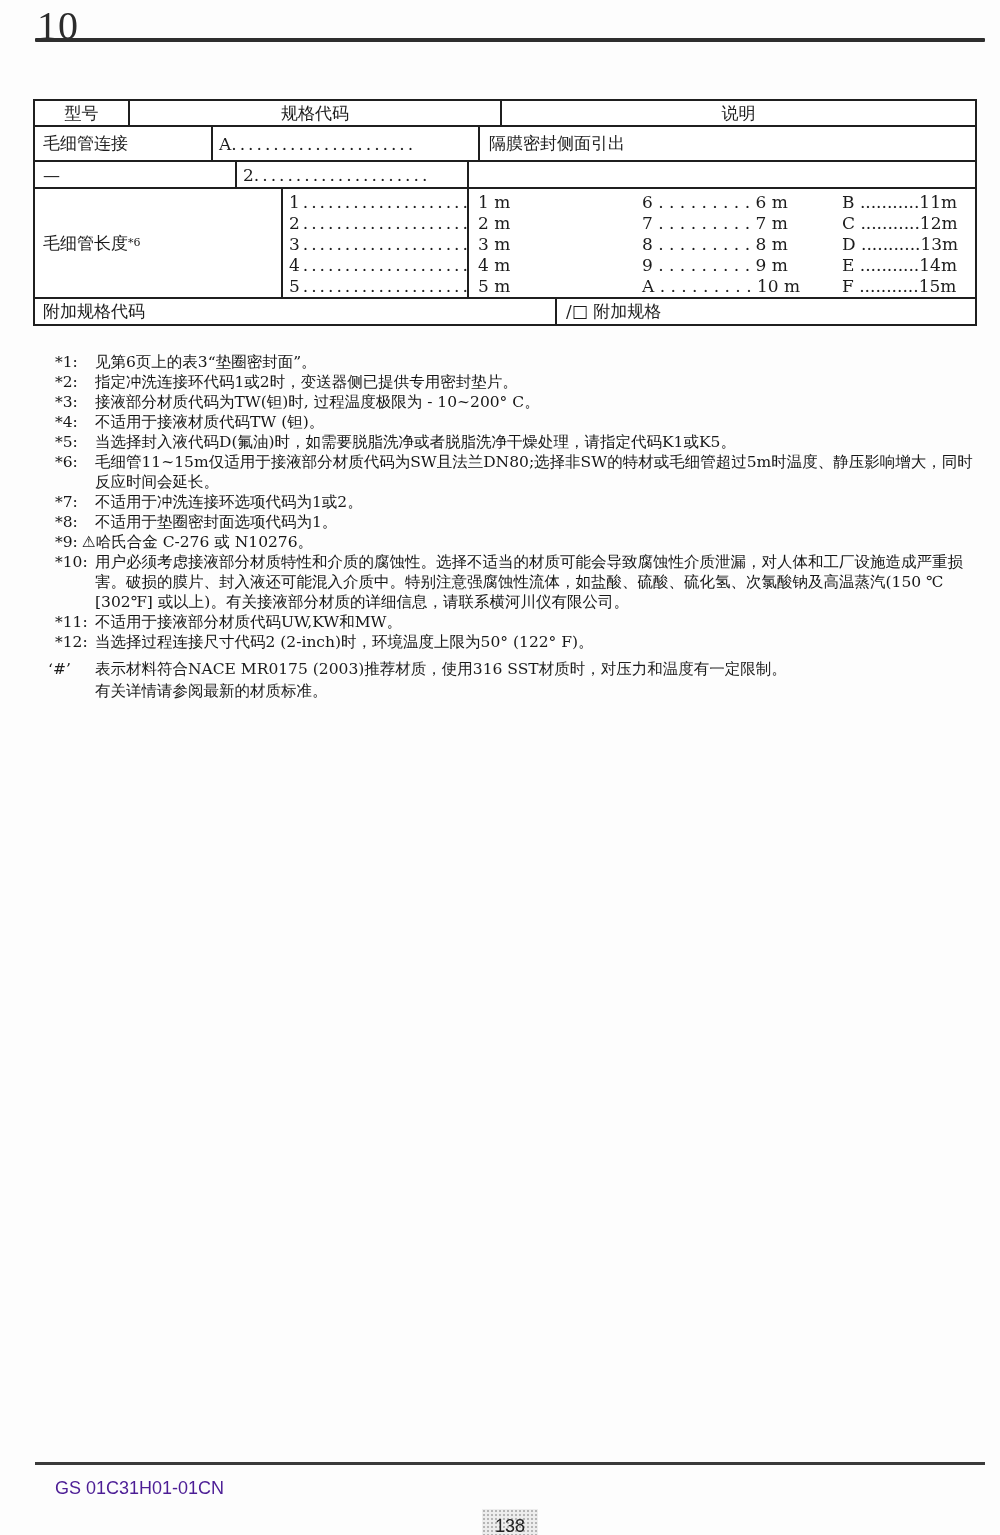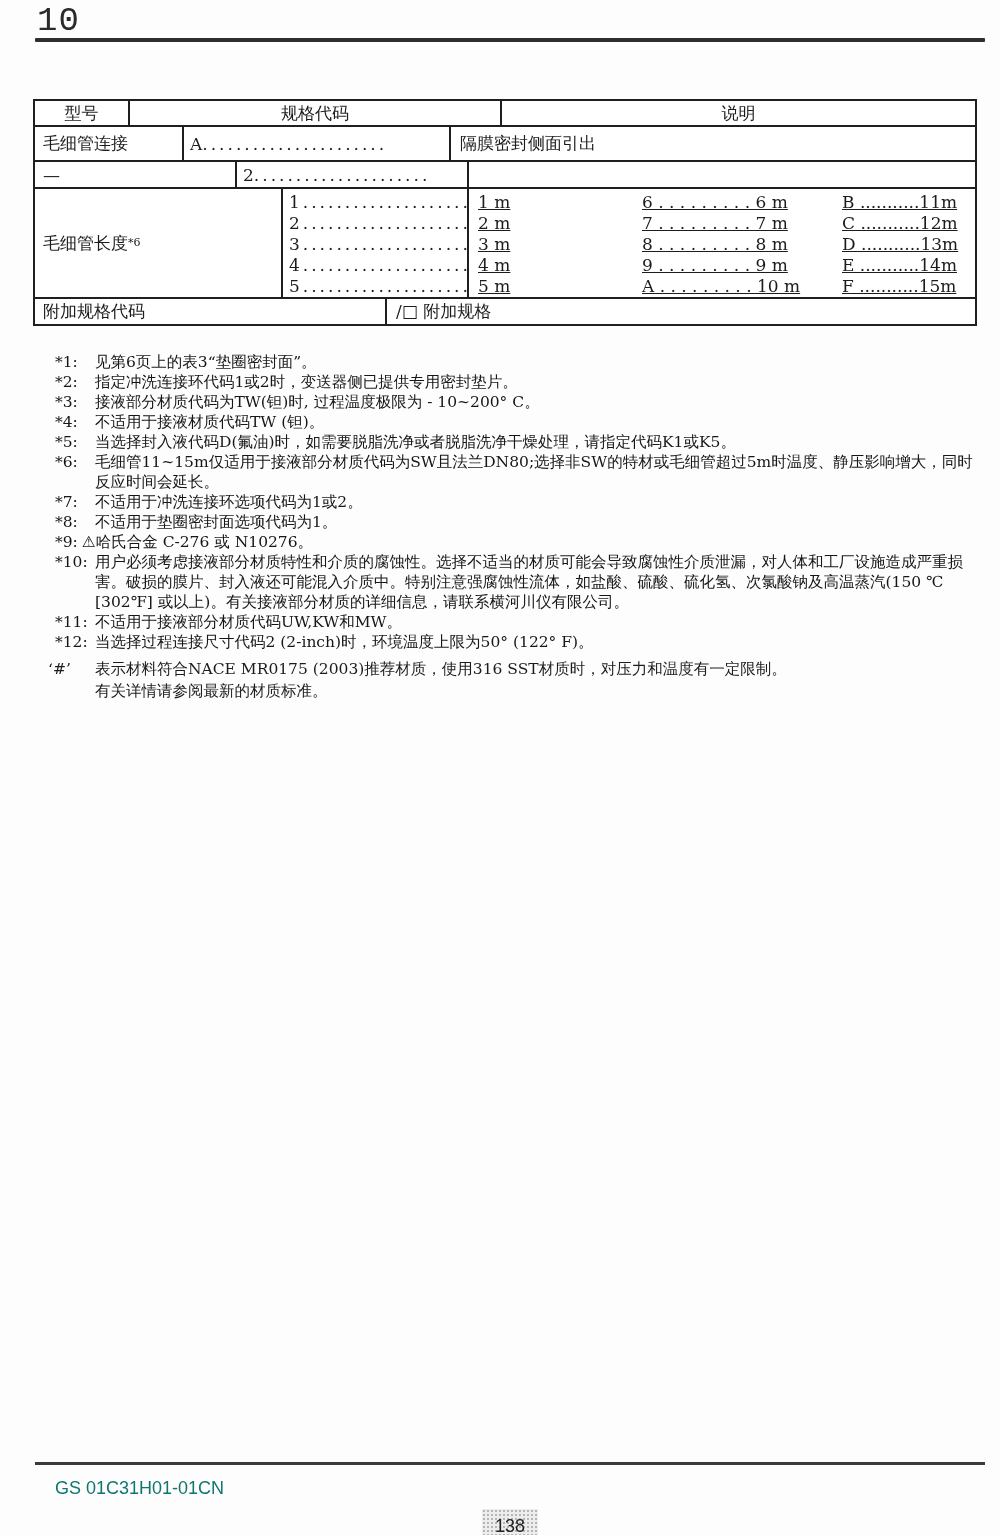--- a/index.html
+++ b/index.html
@@ -5,22 +5,22 @@
   * { margin:0; padding:0; box-sizing:border-box; }
   html,body { background:#ffffff; }
   .page {
     position:relative; width:1000px; height:1535px; background:#fdfdfd;
     font-family:"DejaVu Serif","Liberation Serif",serif; color:#1c1c1c;
     overflow:hidden;
   }
   
   .top-page-num {
     position:absolute; left:37px; top:2px;
-    font-family:Liberation Mono, monospace;
-    font-size:34px; color:#2b2b2b; letter-spacing:1px;
+    font-family:Liberation Serif, serif;
+    font-size:40px; color:#2b2b2b; letter-spacing:1px;
   }
   .top-rule {
     position:absolute; left:35px; top:38px; width:950px; height:4px;
     background:#2e2e2e; border-radius:1px;
   }
   
   .spec-table {
     position:absolute; left:33px; top:99px; width:944px;
     border:2px solid #1f1f1f; font-size:17px; background:#fff;
   }
@@ -31,33 +31,33 @@
   .h-row { height:24px; }
   .h-cell { display:flex; align-items:center; justify-content:center; }
   .h-model { width:95px; }
   .h-code  { width:372px; }
   .h-desc  { flex:1; }
   .r1 { height:35px; }
   .r2 { height:27px; }
   .r3 { height:110px; }
   .r4 { height:27px; }
   .lab { display:flex; align-items:center; padding-left:8px; }
-  .r1 .lab { width:149px; }
+  .r1 .lab { width:178px; }
   .r1 .code { width:267px; }
   .r2 .lab { width:202px; }
   .r2 .code { width:232px; }
   .r3 .lab { width:248px; }
   .r3 .code { width:186px; }
-  .r4 .lab { width:352px; }
+  .r4 .lab { width:522px; }
   .code { display:flex; align-items:center; padding-left:6px; white-space:nowrap; }
   .dots { letter-spacing:3px; }
   .desc { flex:1; display:flex; align-items:center; padding-left:9px; }
   .r3 .code { display:block; padding-top:3px; }
   .r3 .code .code-line { height:21px; line-height:21px; }
-  .r3 .desc { display:flex; align-items:center; padding-top:3px;text-decoration:underline; }
+  .r3 .desc { display:flex; align-items:center; padding-top:3px; }
   .len-col { display:block; }
   .len-col .len-line { height:21px; line-height:21px; white-space:pre; }
   .len-col1 { width:164px; }
   .len-col2 { width:200px; }
   .len-col3 { flex:1; }
   sup.fn-sup { font-size:11px; vertical-align:super; line-height:0; }
   
   .footnotes {
     position:absolute; left:55px; top:352px; width:932px;
     font-size:15.5px; line-height:20px; color:#161616;
@@ -72,21 +72,21 @@
   }
   .hash-l { width:47px; flex:0 0 47px; }
   
   .footer-rule {
     position:absolute; left:35px; top:1462px; width:950px; height:3px;
     background:#3a3a3a;
   }
   .footer-doc {
     position:absolute; left:55px; top:1478px;
     font-family:"Liberation Sans","DejaVu Sans",sans-serif;
-    font-size:18px; color:#0f766e;
+    font-size:18px; color:#4c1d95;
   }
   .footer-page-badge {
     position:absolute; left:482px; top:1493px; width:56px; height:34px;
     display:flex; align-items:center; justify-content:center;
     font-family:"Liberation Sans","DejaVu Sans",sans-serif;
     font-size:18px; color:#222;
     background-color:#ededed;
     background-image:radial-gradient(#b5b5b5 0.8px, transparent 0.9px);
     background-size:4px 4px;
     margin-top:16px;

